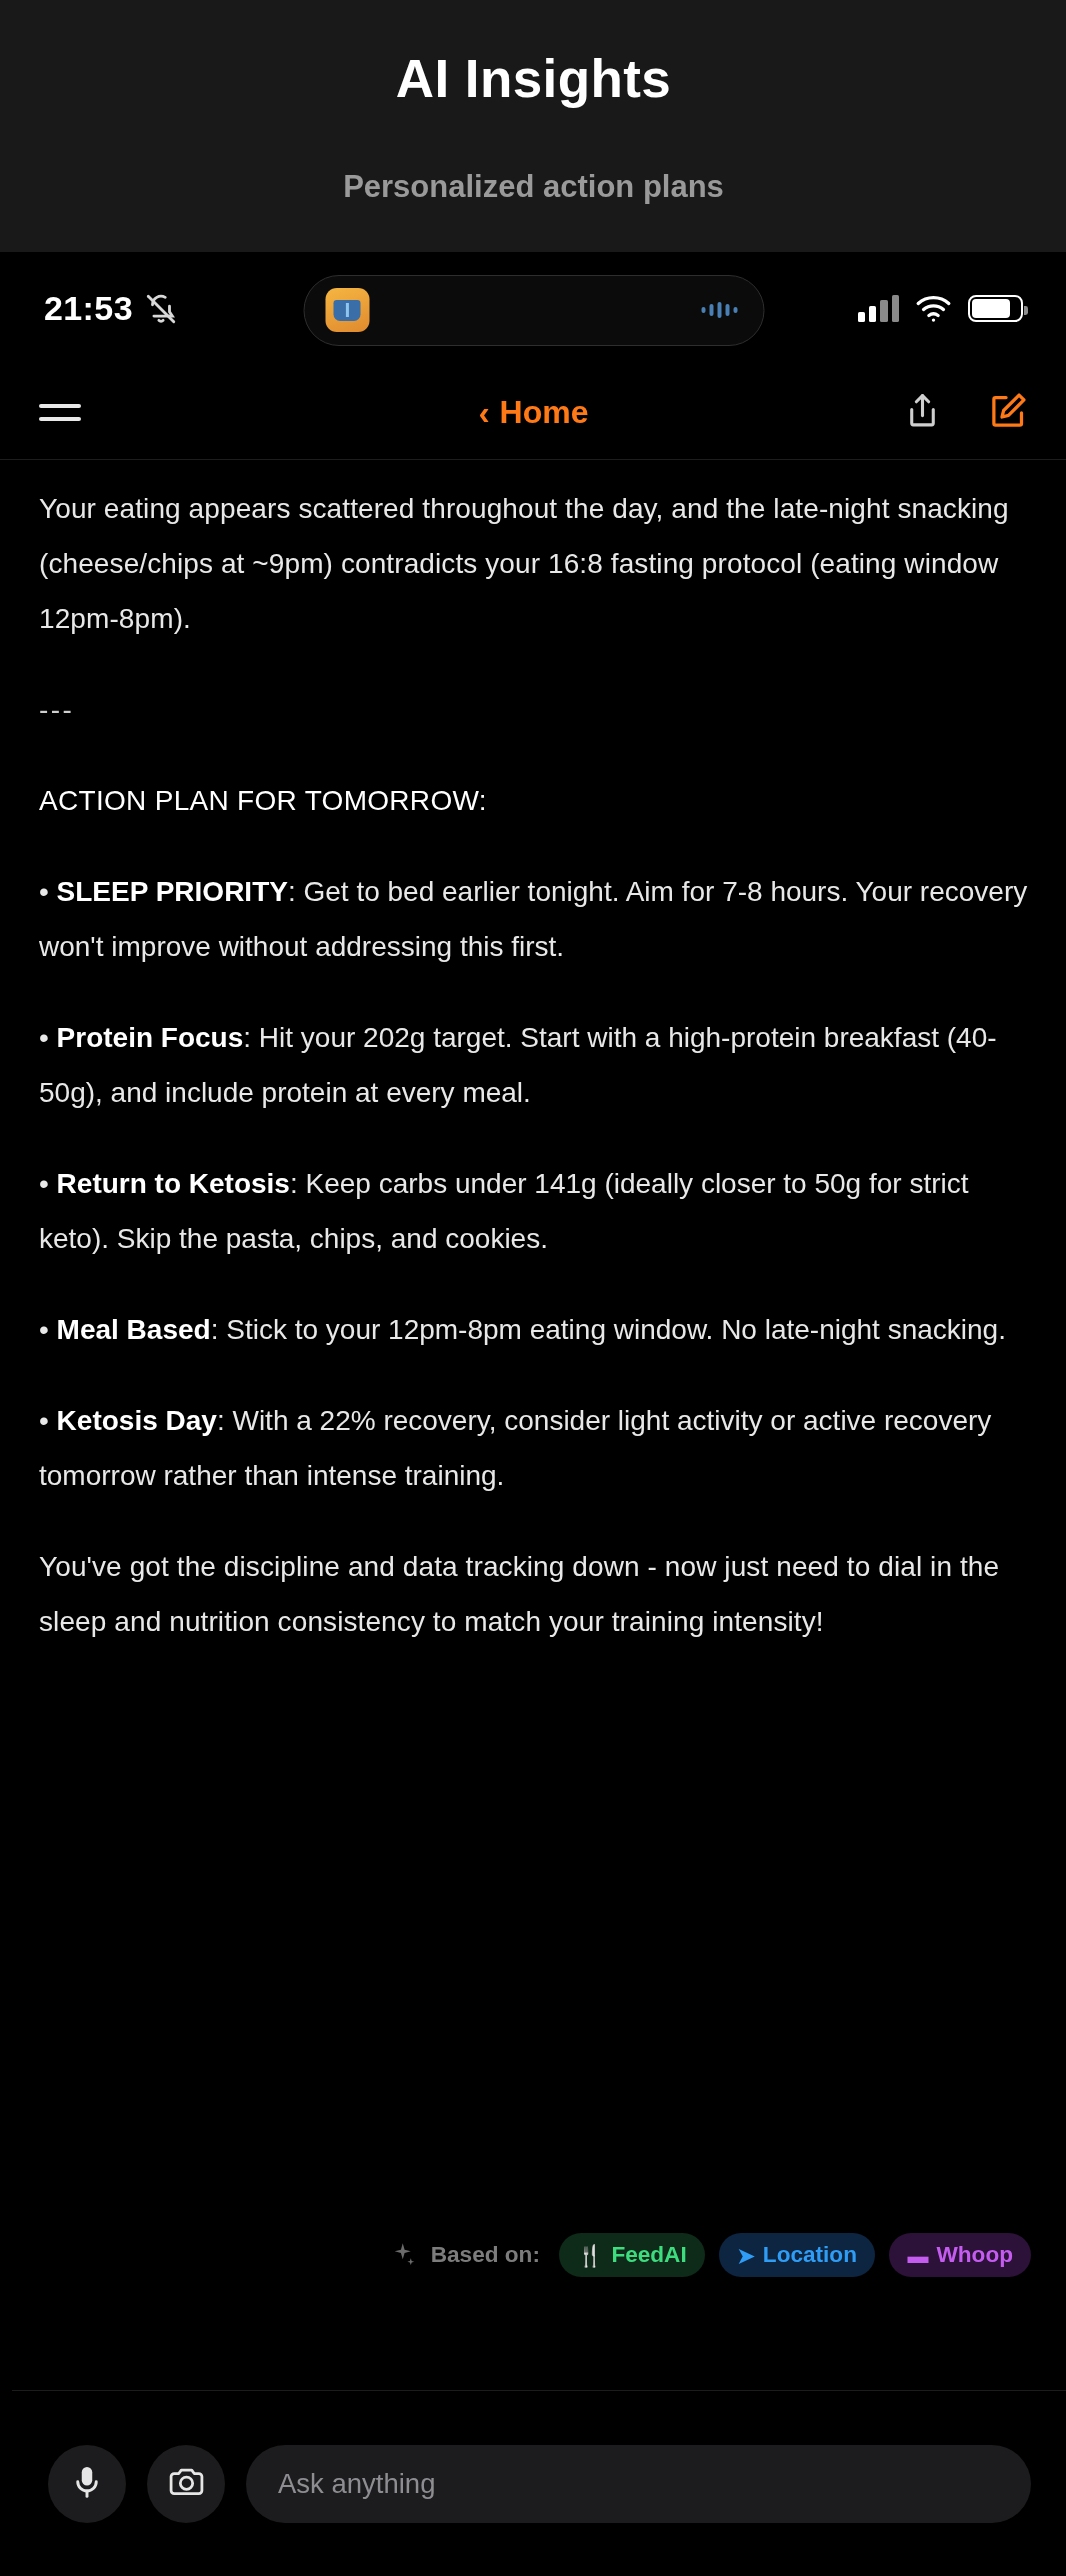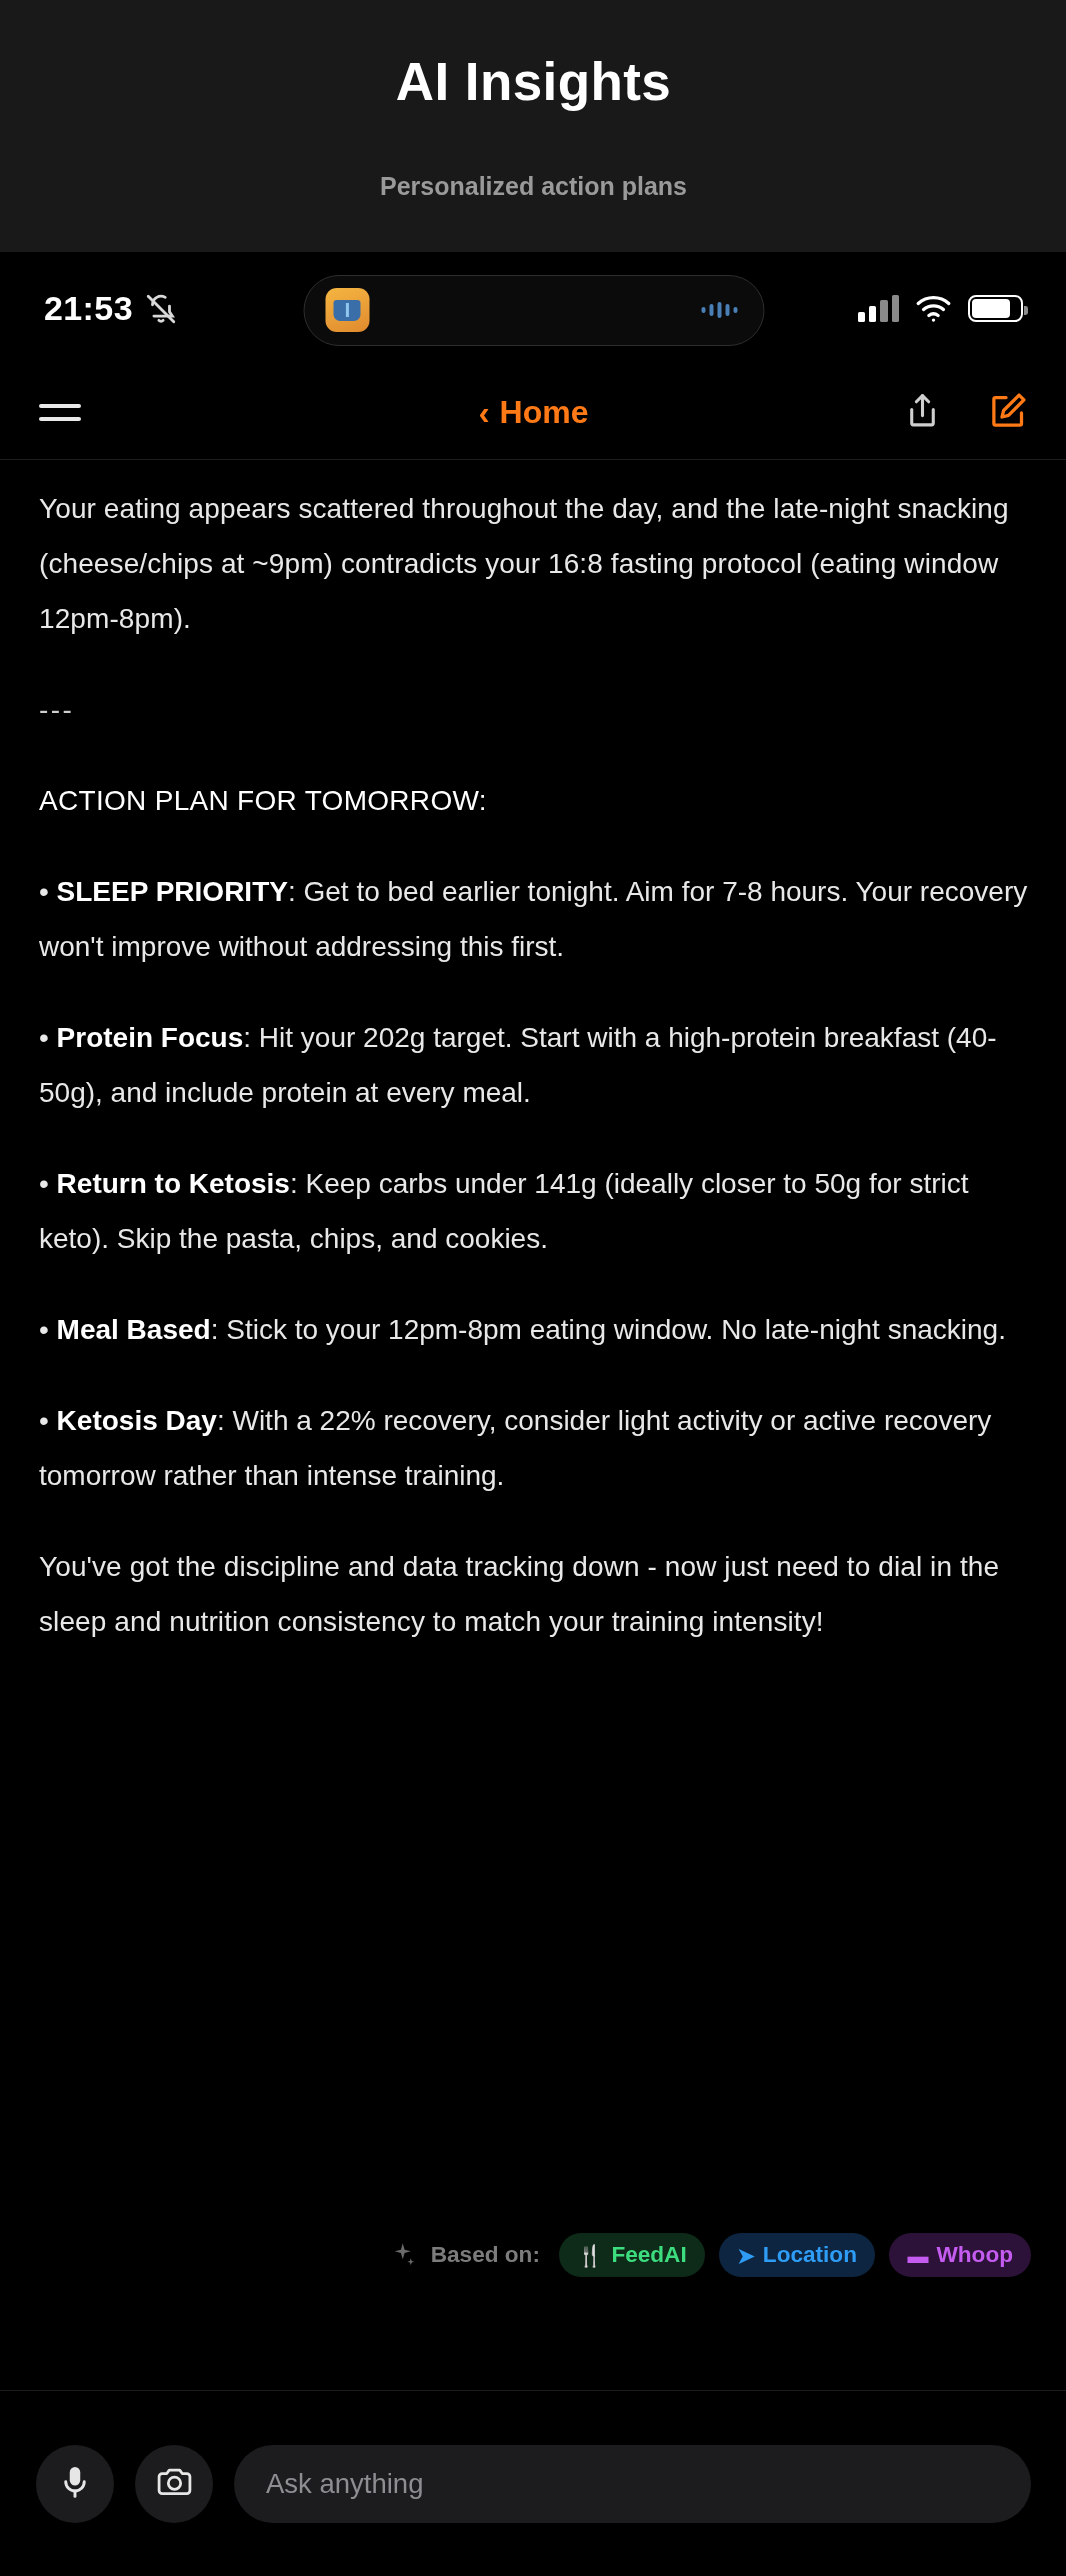--- a/index.html
+++ b/index.html
@@ -29,21 +29,21 @@
     gap: 12px;
   }
   .banner-title {
     color: #ffffff;
     font-size: 53px;
     font-weight: bold;
     letter-spacing: 0.4px;
   }
   .banner-sub {
     color: #9a9a9a;
-    font-size: 25px;
+    font-size: 31px;
     font-weight: bold;
     margin-top: 48px;
   }
 
   
   .statusbar {
     height: 113px;
     display: flex;
     align-items: center;
     padding: 0 44px;
@@ -249,21 +249,21 @@
     font-weight: bold;
   }
   .chip-feedai { background: #0e2a18; color: #3ddc7f; }
   .chip-location { background: #0d2540; color: #2f9cf5; }
   .chip-whoop { background: #2c1138; color: #c45cf0; }
   .chip .ic { font-size: 21px; line-height: 1; }
 
   
   .bottombar {
     position: absolute;
-    left: 0; right: 0; bottom: 0;
+    left: 12px; right: 0; bottom: 0;
     height: 186px;
     border-top: 0.8px solid #1c1c1c;
     display: flex;
     align-items: center;
     padding: 0 36px;
     gap: 21px;
     background: #000;
   }
   .round-btn {
     width: 78px; height: 78px;

